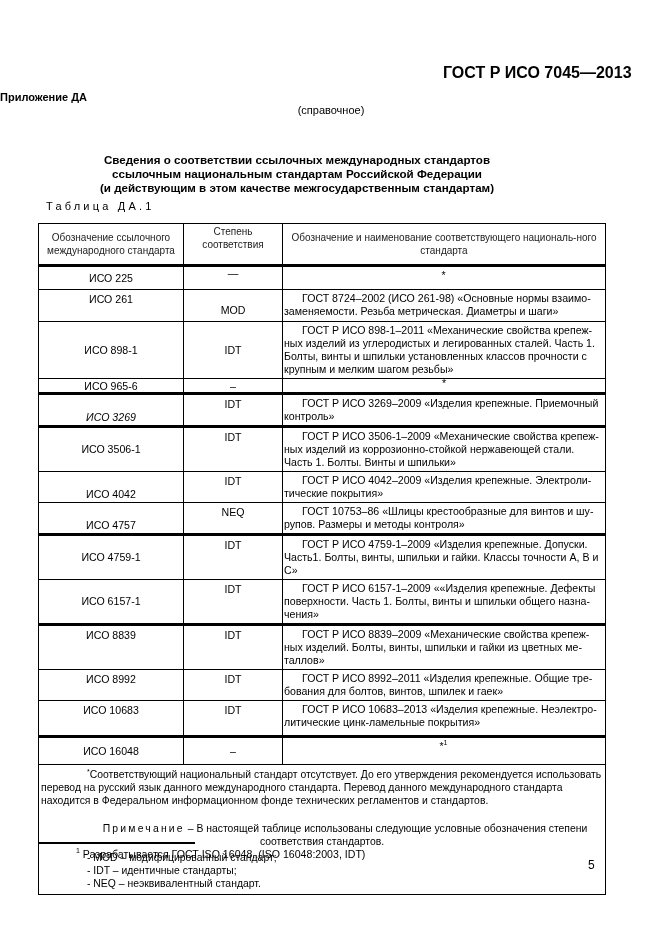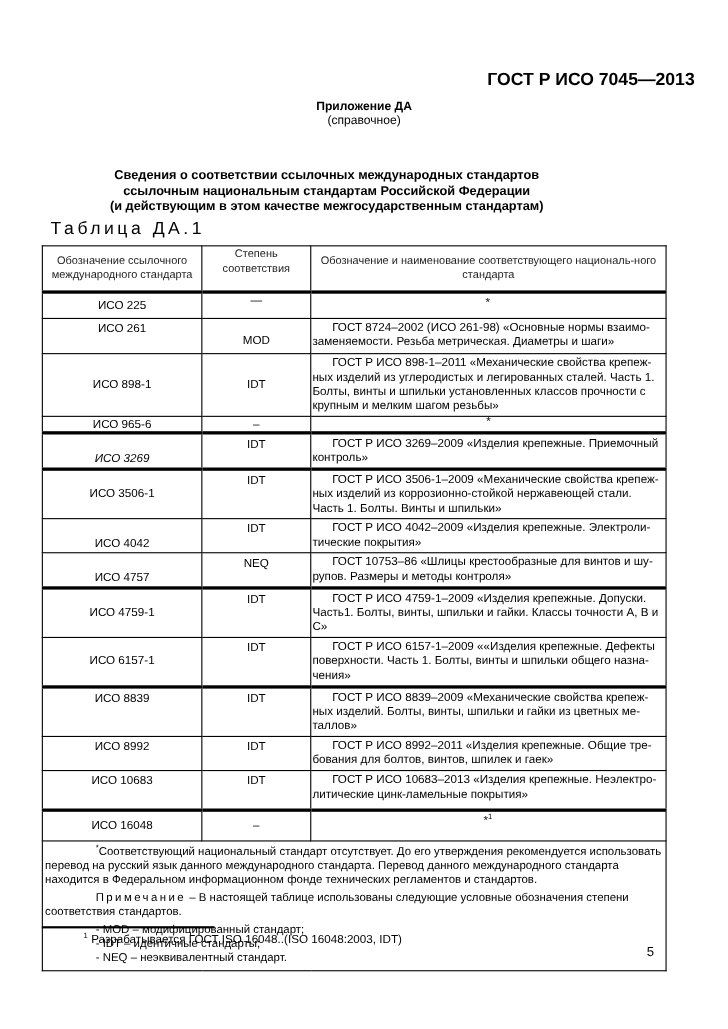--- a/index.html
+++ b/index.html
@@ -1,23 +1,23 @@
 <!DOCTYPE html>
 <html><head>
 <meta charset="utf-8">
 <style>
   html, body { margin: 0; padding: 0; background: #ffffff; }
   body { width: 662px; height: 935px; position: relative; overflow: hidden;
          font-family: "Liberation Sans", sans-serif; color: #000; }
   .abs { position: absolute; }
   .hdr-code { left: 443px; top: 64px; font-size: 16px; font-weight: bold; }
-  .annex { left: 0; width: 662px; text-align: center; font-size: 11px; font-weight: bold; }
+  .annex { left: 0; width: 662px; font-size: 11px; font-weight: bold; }
   .annex-sub { left: 0; width: 662px; text-align: center; font-size: 11px; }
   .title { left: 0; width: 594px; text-align: center; font-size: 11.6px; font-weight: bold; line-height: 14px; }
-  .table-label { left: 46px; top: 200px; font-size: 16px; letter-spacing: 3.2px; }
+  .table-label { left: 46px; top: 200px; font-size: 11px; letter-spacing: 3.2px; }
   table.main { position: absolute; left: 38px; top: 223px; width: 568px; border-collapse: collapse;
                font-size: 10.6px; line-height: 13px; }
   table.main td { border: 1px solid #000; padding: 0; vertical-align: middle; }
   table.main td.c1 { width: 144px; text-align: center; }
   table.main td.c2 { width: 98px; text-align: center; vertical-align: top; padding-top: 3px; }
   table.main td.c3 { text-align: left; padding: 2px 2px 2px 1px; vertical-align: top; }
   table.main tr.head td { height: 39px; text-align: center; vertical-align: middle; font-size: 10px; color:#222; border-bottom: 3px solid #000; }
   table.main tr.head td.c2 { vertical-align: top; padding-top: 1px; }
   table.main tr.thick td { border-top: 3px solid #000; }
   .ind { text-indent: 18px; display:block; }
@@ -161,21 +161,21 @@
     <td class="c1">ИСО 16048</td>
     <td class="c2" style="vertical-align:middle;padding-top:0;">–</td>
     <td class="c3">
           <span class="ctr"><span>*</span><sup>1</sup></span>
         </td>
   </tr>
 
   <tr>
     <td colspan="3" class="note">
       <span class="note-p"><sup>*</sup><span>Соответствующий национальный стандарт отсутствует. До его утверждения рекомендуется использовать перевод на русский язык данного международного стандарта. Перевод данного международного стандарта находится в Федеральном информационном фонде технических регламентов и стандартов.</span></span>
-      <span class="note-p" style="margin-top:3px;"><span class="spaced">Примечание</span> <span>– В настоящей таблице использованы следующие условные обозначения степени соответствия стандартов.</span></span>
+      <span class="note-p" style="margin-top:15px;text-align:center;"><span class="spaced">Примечание</span> <span>– В настоящей таблице использованы следующие условные обозначения степени соответствия стандартов.</span></span>
       <span class="note-i" style="margin-top:3px;">- MOD – модифицированный стандарт;</span>
       <span class="note-i">- IDT – идентичные стандарты;</span>
       <span class="note-i">- NEQ – неэквивалентный стандарт.</span>
     </td>
   </tr>
 </tbody>
   </table>
 
 <div class="abs fn-rule"></div>
 <div class="abs fn-text"><sup>1</sup> <span>Разрабатывается ГОСТ ISO 16048..(ISO 16048:2003, IDT)</span></div>

